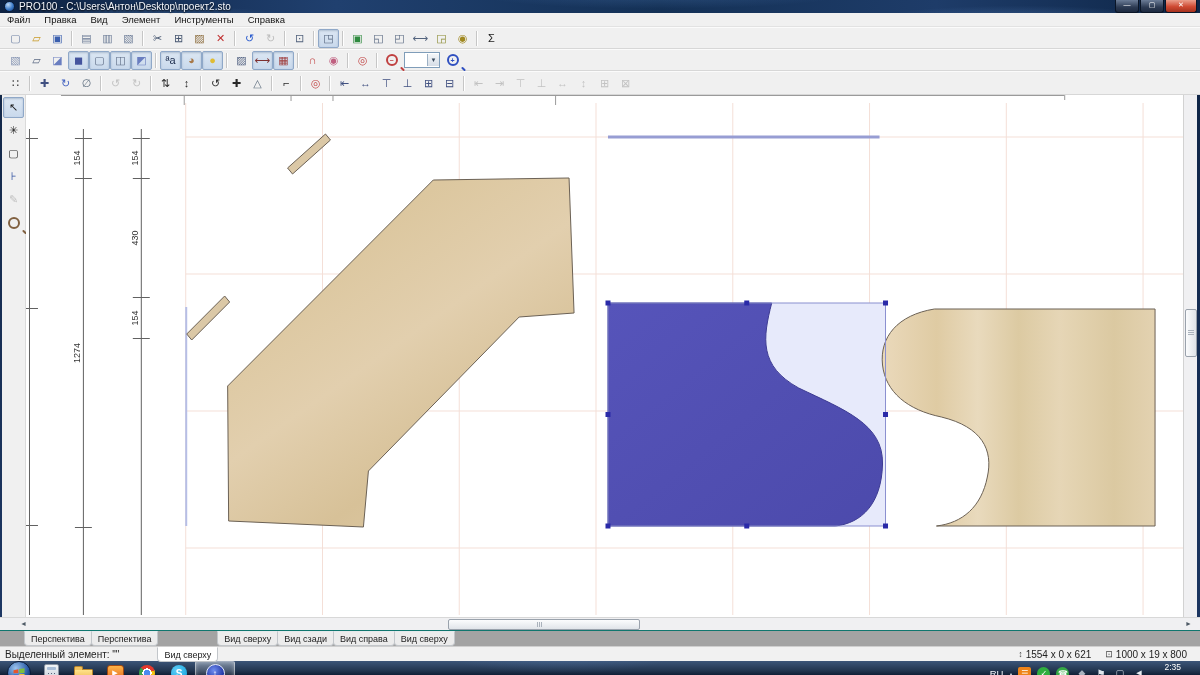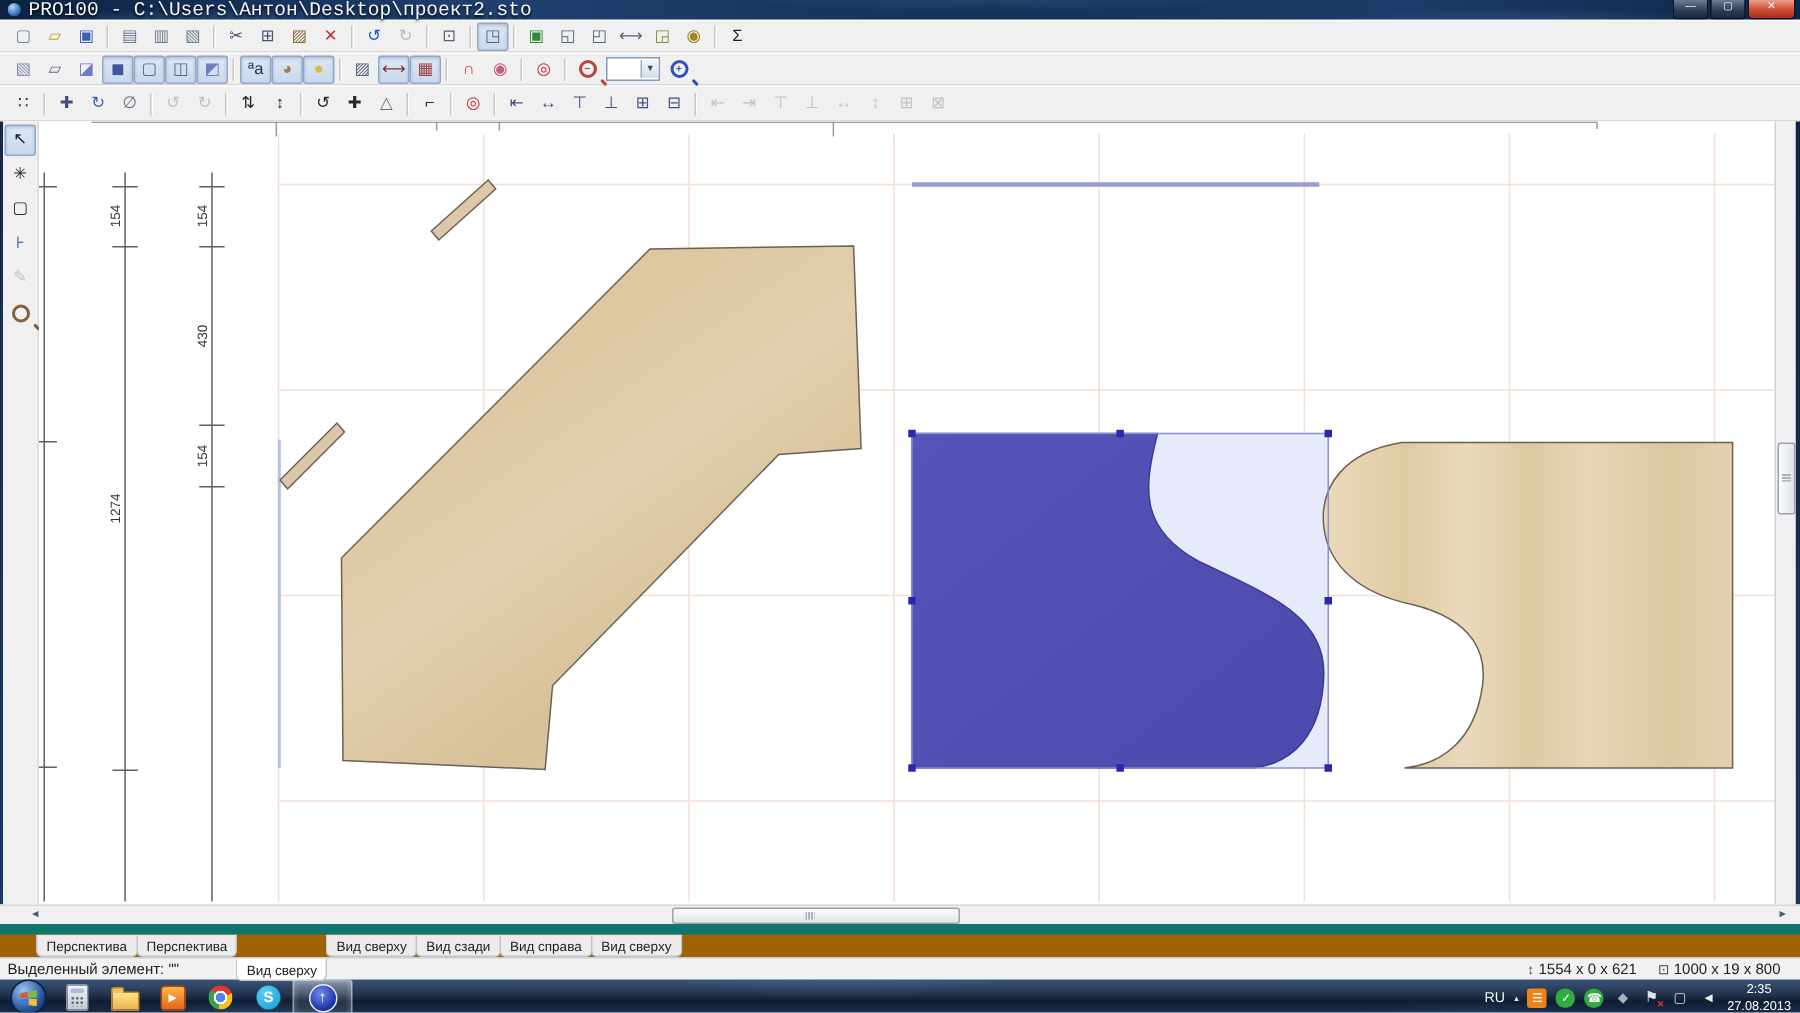--- a/index.html
+++ b/index.html
@@ -6,21 +6,21 @@
   body{width:1200px;height:675px;font-family:"Liberation Sans",sans-serif;overflow:hidden;background:#fff;}
   .screen{position:relative;width:1200px;height:675px;display:flex;flex-direction:column;}
 
   
   .titlebar{height:13px;flex:0 0 13px;position:relative;display:flex;align-items:center;gap:4px;padding-left:4px;
     background:
       radial-gradient(220px 18px at 12% 140%, rgba(130,180,240,.30), transparent 70%),
       radial-gradient(260px 20px at 55% -40%, rgba(110,160,230,.22), transparent 70%),
       radial-gradient(200px 18px at 85% 140%, rgba(120,170,235,.25), transparent 70%),
       linear-gradient(90deg,#0d2242,#20406f 28%,#143156 55%,#1e3c69 78%,#0e2647);}
-  .titlebar .title{color:#f2f5fb;font-size:13px;white-space:nowrap;text-shadow:0 1px 2px #000;font-family:Liberation Mono, monospace;}
+  .titlebar .title{color:#f2f5fb;font-size:10px;white-space:nowrap;text-shadow:0 1px 2px #000;}
   .appico{width:9px;height:9px;border-radius:50%;background:radial-gradient(circle at 35% 30%,#bcd8f5,#3b7ac8 55%,#123a7a);border:1px solid #0a1e3c;}
   .winbtns{position:absolute;right:3px;top:0;display:flex;}
   .wbtn{width:22px;height:12px;margin-left:1px;background:linear-gradient(#6b7c96,#2c3a52 60%,#1d2a40);border:1px solid #0a1526;border-top:none;color:#fff;font-size:7px;line-height:10px;text-align:center;border-radius:0 0 3px 3px;}
   .wbtn.close{width:30px;background:linear-gradient(#eb9f8c,#cf4a33 55%,#a5311d);}
 
   
   .menubar{height:13px;flex:0 0 13px;background:#f0f0f0;display:flex;align-items:center;font-size:9.5px;color:#111;border-bottom:1px solid #e2e2e2;}
   .mitem{padding:0 7px;}
   .toolbar{background:#f0f0f0;display:flex;align-items:center;padding-left:5px;border-top:1px solid #fbfbfb;border-bottom:1px solid #d7d7d7;}
   .tb1,.tb2{height:20px;flex:0 0 20px;}
@@ -48,21 +48,21 @@
   svg text{font-family:"Liberation Sans",sans-serif;font-size:9px;fill:#333;}
   .vscroll{width:13px;background:#f0f0f2;border-left:1px solid #d2d2d2;position:relative;}
   .vthumb{position:absolute;left:1px;top:214px;width:10px;height:46px;background:linear-gradient(90deg,#fbfcfd,#dfe3e8);border:1px solid #9aa2ac;border-radius:2px;}
   .vthumb::after{content:"";position:absolute;left:2px;right:2px;top:20px;height:5px;background:repeating-linear-gradient(#aab2bc 0 1px,transparent 1px 2px);}
 
   
   .hscroll{height:12px;flex:0 0 12px;background:#f0f0f2;border-top:1px solid #d8d8d8;position:relative;}
   .harrow{position:absolute;top:1px;font-size:7px;color:#4e5a66;line-height:10px;}
   .hthumb{position:absolute;left:448px;top:1px;width:190px;height:9px;background:linear-gradient(#fbfcfd,#e0e4e9);border:1px solid #9aa2ac;border-radius:2px;}
   .hthumb::after{content:"";position:absolute;top:2px;bottom:2px;left:88px;width:6px;background:repeating-linear-gradient(90deg,#aab2bc 0 1px,transparent 1px 2px);}
-  .tabbar{height:15px;flex:0 0 15px;background:#a16207;display:flex;align-items:stretch;padding-left:24px;font-size:9px;border-top:7px solid #0f766e;}
+  .tabbar{height:15px;flex:0 0 15px;background:#a3a3a3;display:flex;align-items:stretch;padding-left:24px;font-size:9px;border-top:1px solid #0f766e;}
   .tab{display:flex;align-items:center;padding:0 6px;margin-right:-1px;height:13px;background:#ececec;color:#222;border:1px solid #c2c6ca;border-top:1px solid #e6e9ec;border-radius:0 0 4px 4px;white-space:nowrap;}
   .tab.active{background:#fff;position:relative;z-index:2;border-top-color:#fff;margin-top:16px;}
   .statusbar{height:14px;flex:0 0 14px;background:#f1f1f1;border-top:1px solid #cfcfcf;display:flex;align-items:center;font-size:10px;color:#222;padding:0 5px;}
   .sright{margin-left:auto;display:flex;align-items:center;gap:14px;margin-right:8px;}
   .sgroup{display:flex;align-items:center;gap:3px;white-space:nowrap;}
   .sgi{font-size:9px;color:#444;}
 
   
   .taskbar{height:24px;flex:0 0 24px;display:flex;align-items:center;padding:0 3px;
     background:
@@ -98,20 +98,28 @@
   <div class="titlebar">
     <span class="appico"></span>
     <span class="title">PRO100 - C:\Users\Антон\Desktop\проект2.sto</span>
     <div class="winbtns">
       <div class="wbtn">—</div>
       <div class="wbtn">▢</div>
       <div class="wbtn close">✕</div>
     </div>
   </div>
 
+  <div class="menubar" id="menubar">
+      <span class="mitem">Файл</span>
+      <span class="mitem">Правка</span>
+      <span class="mitem">Вид</span>
+      <span class="mitem">Элемент</span>
+      <span class="mitem">Инструменты</span>
+      <span class="mitem">Справка</span>
+    </div>
 
   <div class="toolbar tb1" id="tb1">
       <span class="tbtn">
         <span class="glyph" style="color: rgb(111, 130, 164);">▢</span>
       </span>
       <span class="tbtn">
         <span class="glyph" style="color: rgb(201, 154, 39);">▱</span>
       </span>
       <span class="tbtn">
         <span class="glyph" style="color: rgb(58, 95, 174);">▣</span>

